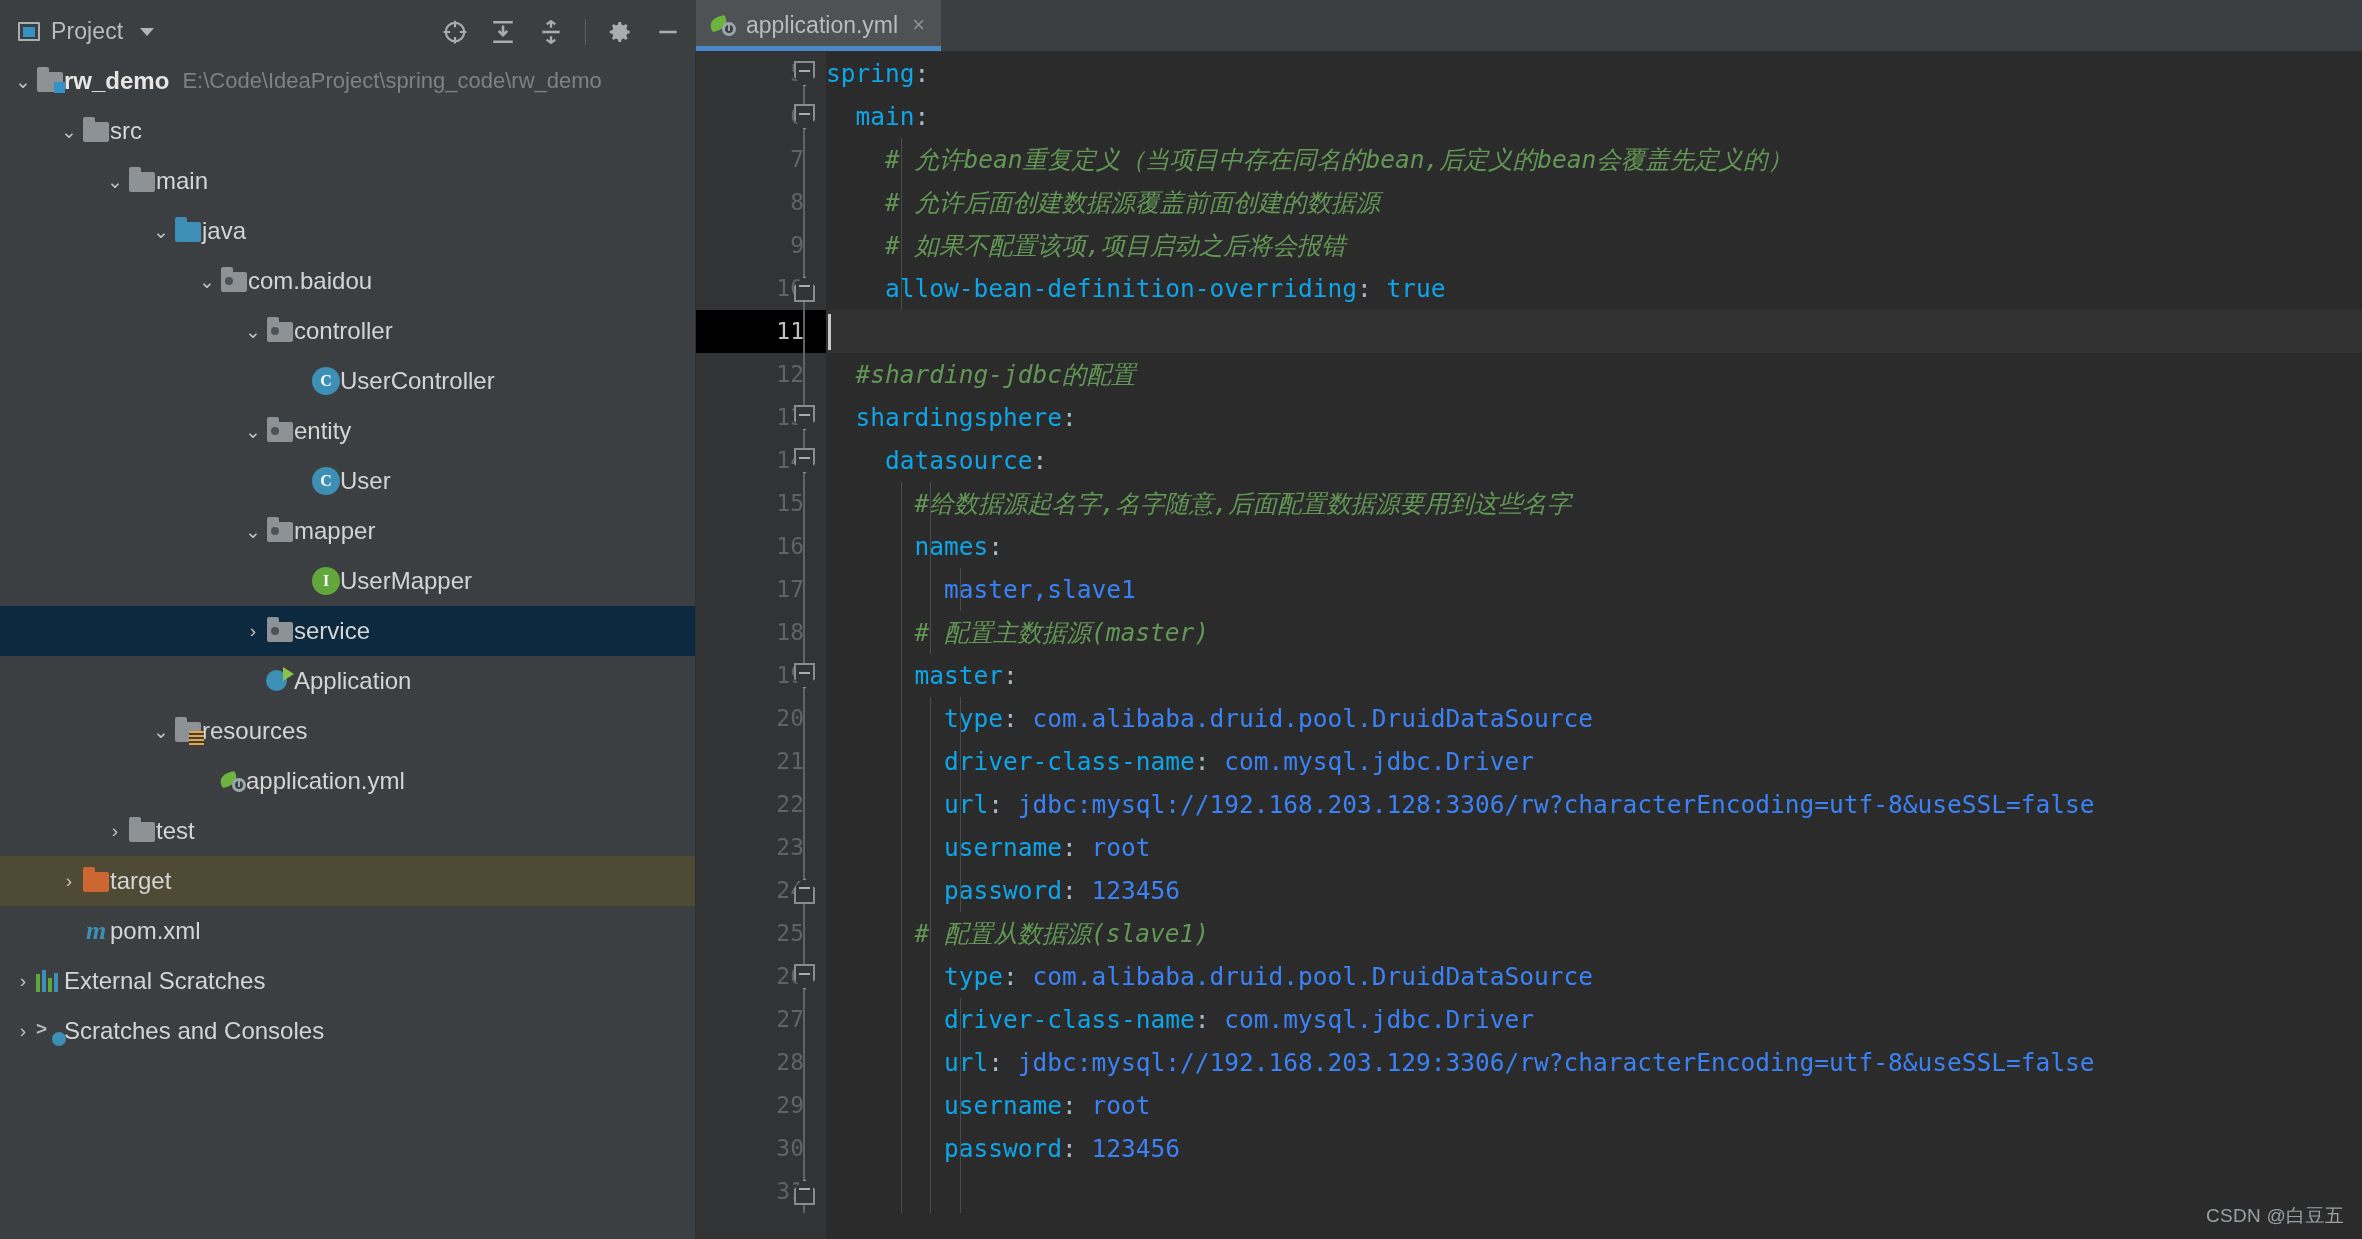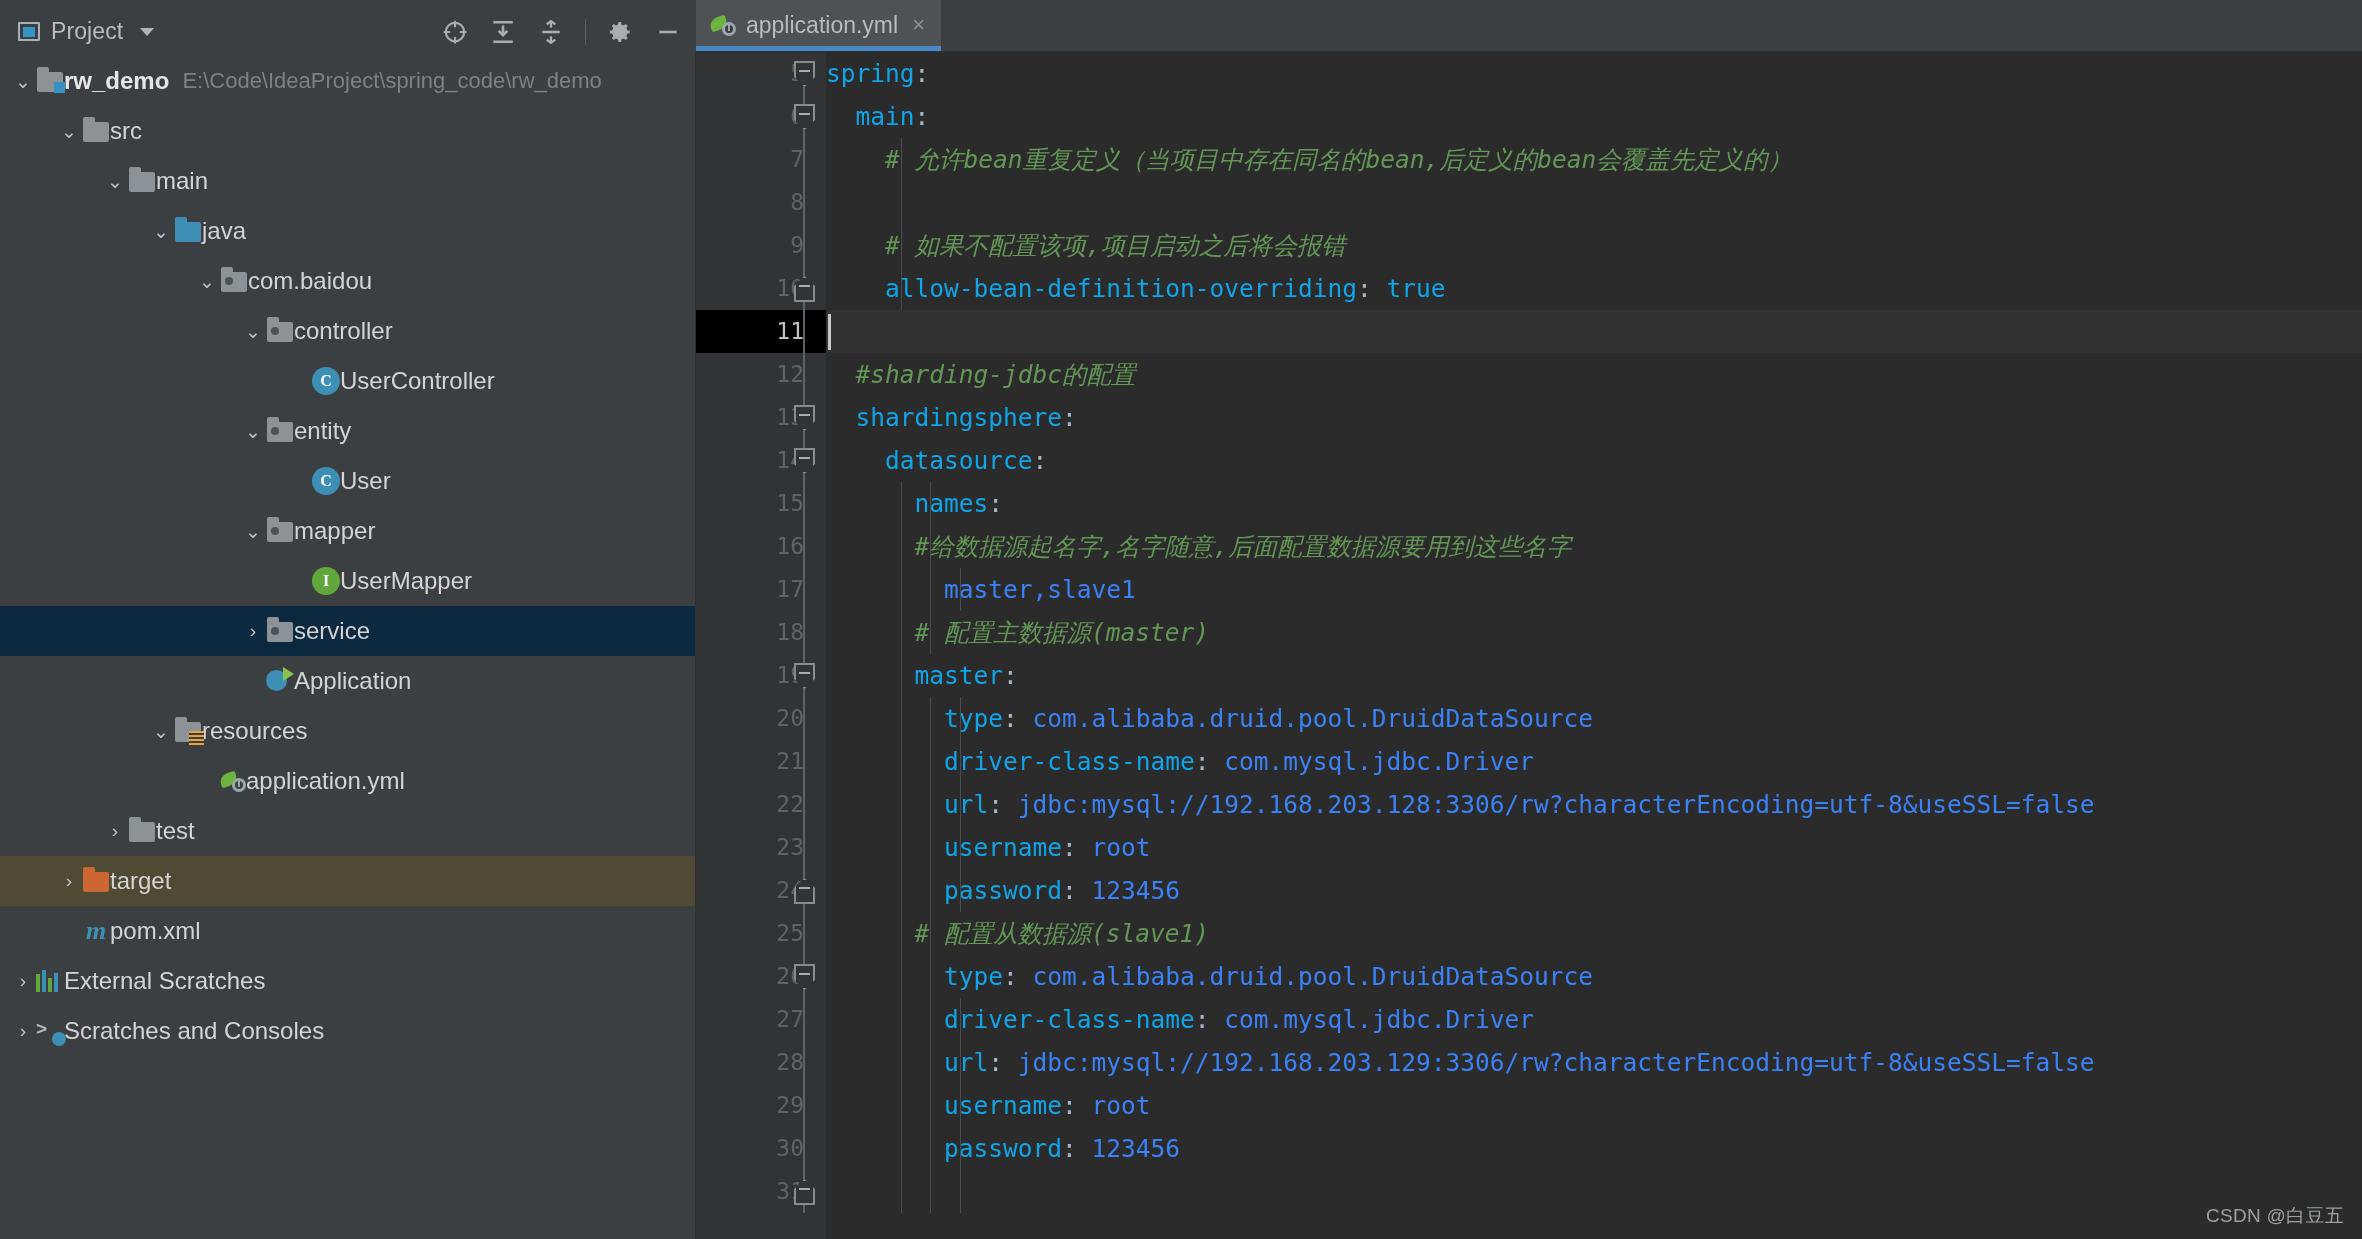--- a/index.html
+++ b/index.html
@@ -436,29 +436,29 @@
             <div class="foldbox down" style="top: 611px;"></div>
             <div class="foldbox up" style="top: 826px;"></div>
             <div class="foldbox down" style="top: 912px;"></div>
             <div class="foldbox up" style="top: 1127px;"></div>
           </div>
       </div>
       <div class="code" id="code">
           <div class="line"><span class="p"></span><span class="k">spring</span><span class="p">:</span></div>
           <div class="line"><span class="p">  </span><span class="k">main</span><span class="p">:</span></div>
           <div class="line"><span class="p">    </span><span class="c"># 允许bean重复定义（当项目中存在同名的bean,后定义的bean会覆盖先定义的）</span></div>
-          <div class="line"><span class="p">    </span></div>
+          <div class="line"><span class="p">    </span><span class="c"># 允许后面创建数据源覆盖前面创建的数据源</span></div>
           <div class="line"><span class="p">    </span><span class="c"># 如果不配置该项,项目启动之后将会报错</span></div>
           <div class="line"><span class="p">    </span><span class="k">allow-bean-definition-overriding</span><span class="p">: </span><span class="k">true</span></div>
           <div class="line cur"><span class="p"></span></div>
           <div class="line"><span class="p">  </span><span class="c">#sharding-jdbc的配置</span></div>
           <div class="line"><span class="p">  </span><span class="k">shardingsphere</span><span class="p">:</span></div>
           <div class="line"><span class="p">    </span><span class="k">datasource</span><span class="p">:</span></div>
+          <div class="line"><span class="p">      </span><span class="c">#给数据源起名字,名字随意,后面配置数据源要用到这些名字</span></div>
           <div class="line"><span class="p">      </span><span class="k">names</span><span class="p">:</span></div>
-          <div class="line"><span class="p">      </span><span class="c">#给数据源起名字,名字随意,后面配置数据源要用到这些名字</span></div>
           <div class="line"><span class="p">        </span><span class="v">master,slave1</span></div>
           <div class="line"><span class="p">      </span><span class="c"># 配置主数据源(master)</span></div>
           <div class="line"><span class="p">      </span><span class="k">master</span><span class="p">:</span></div>
           <div class="line"><span class="p">        </span><span class="k">type</span><span class="p">: </span><span class="v">com.alibaba.druid.pool.DruidDataSource</span></div>
           <div class="line"><span class="p">        </span><span class="k">driver-class-name</span><span class="p">: </span><span class="v">com.mysql.jdbc.Driver</span></div>
           <div class="line"><span class="p">        </span><span class="k">url</span><span class="p">: </span><span class="v">jdbc:mysql://192.168.203.128:3306/rw?characterEncoding=utf-8&amp;useSSL=false</span></div>
           <div class="line"><span class="p">        </span><span class="k">username</span><span class="p">: </span><span class="v">root</span></div>
           <div class="line"><span class="p">        </span><span class="k">password</span><span class="p">: </span><span class="v">123456</span></div>
           <div class="line"><span class="p">      </span><span class="c"># 配置从数据源(slave1)</span></div>
           <div class="line"><span class="p">        </span><span class="k">type</span><span class="p">: </span><span class="v">com.alibaba.druid.pool.DruidDataSource</span></div>

